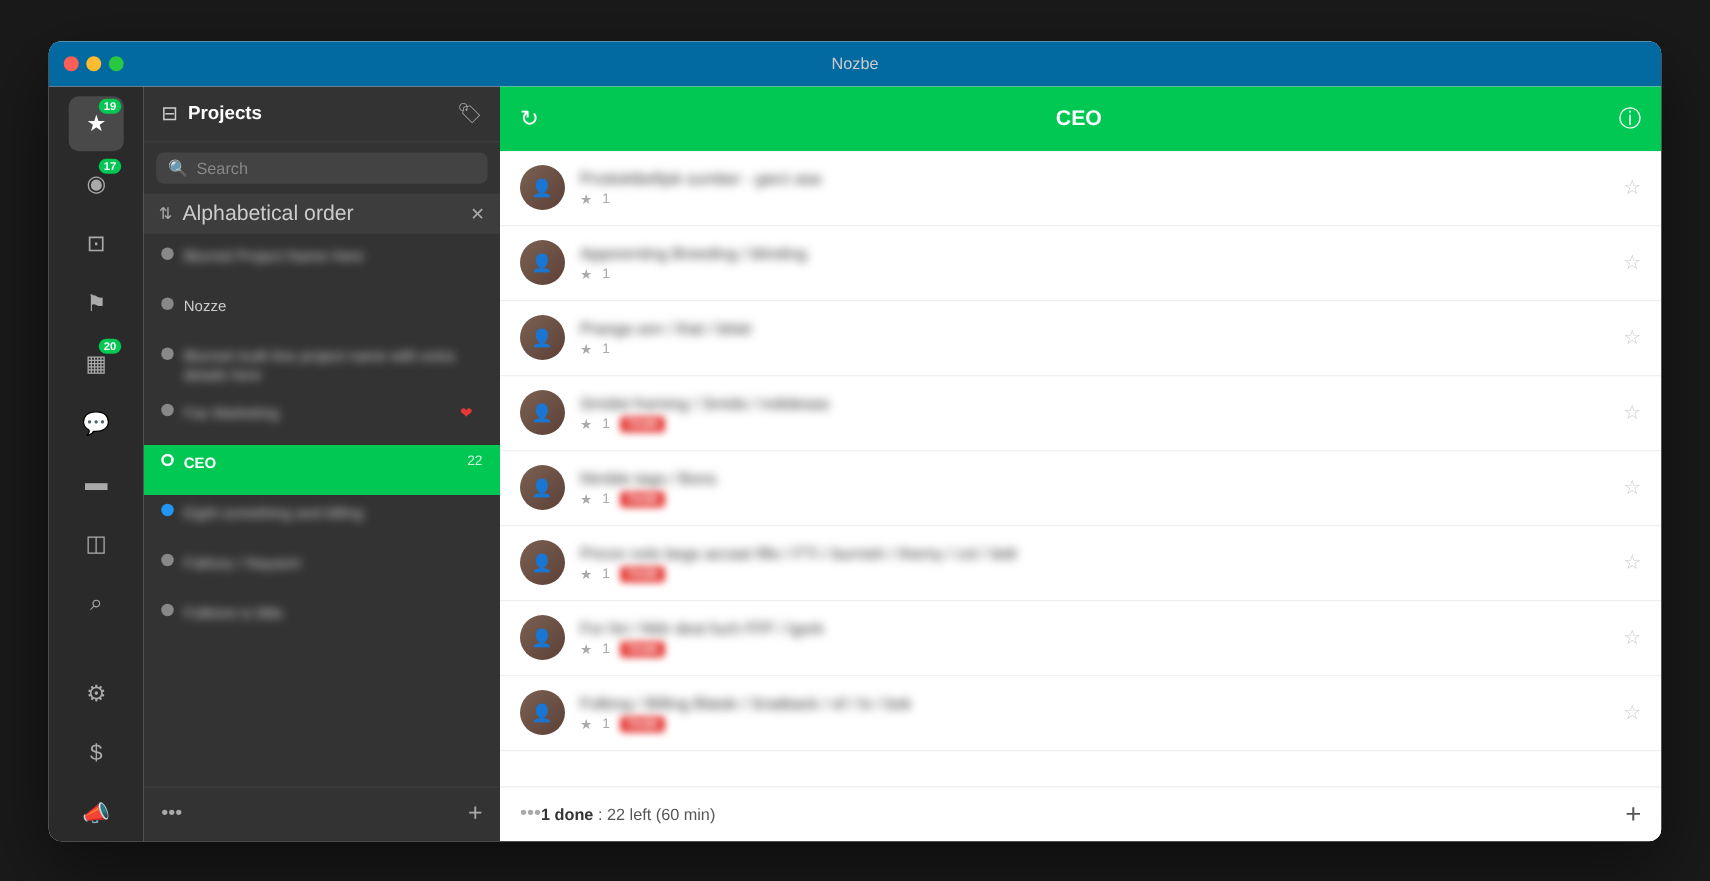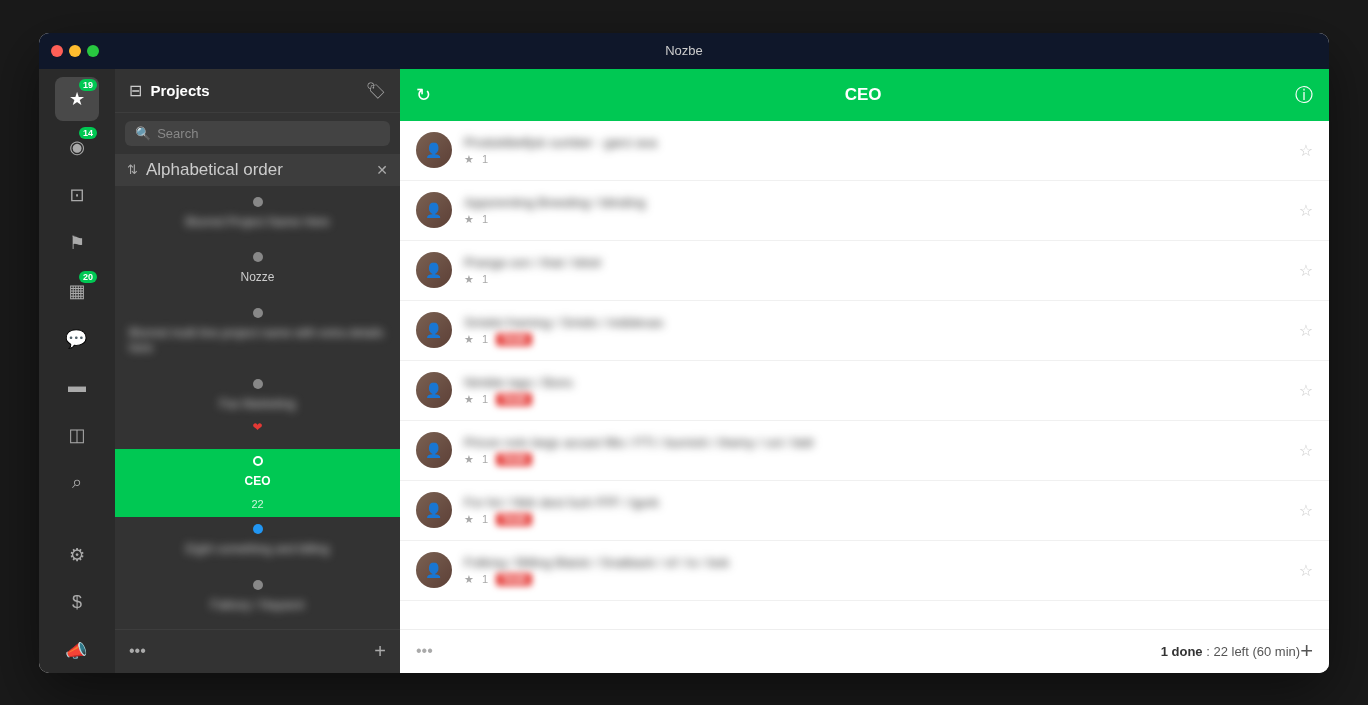--- a/index.html
+++ b/index.html
@@ -15,21 +15,21 @@
       width: 1290px;
       height: 640px;
       background: #fff;
       border-radius: 10px;
       overflow: hidden;
       display: flex;
       flex-direction: column;
       box-shadow: 0 20px 60px rgba(0,0,0,0.5);
     }
     .titlebar {
-      background: #0f172a;
+      background: #0369a1;
       height: 36px;
       display: flex;
       align-items: center;
       padding: 0 12px;
       position: relative;
       flex-shrink: 0;
     }
     .traffic-lights {
       display: flex;
       gap: 6px;
@@ -152,26 +152,24 @@
     .sort-label { color: #ccc; font-size: 17px; flex: 1; }
     .sort-close { color: #aaa; font-size: 14px; cursor: pointer; }
     .project-list {
       flex: 1;
       overflow-y: auto;
     }
     .project-list::-webkit-scrollbar { width: 4px; }
     .project-list::-webkit-scrollbar-thumb { background: #555; border-radius: 2px; }
     .project-item {
       display: flex;
-      align-items: center;
       padding: 7px 14px;
       cursor: pointer;
       gap: 8px;
       min-height: 40px;
-      flex-direction: column;
     }
     .project-item.active { background: #00c853; }
     .project-item.active .project-name { color: #fff; font-weight: 600; }
     .project-dot {
       width: 10px;
       height: 10px;
       border-radius: 50%;
       flex-shrink: 0;
     }
     .project-dot.active-green { background: #00c853; border: 2px solid #fff; }
@@ -287,21 +285,21 @@
       height: 44px;
       background: #fff;
       border-top: 1px solid #eee;
       display: flex;
       align-items: center;
       padding: 0 16px;
     }
     .footer-menu-dots { color: #aaa; font-size: 16px; cursor: pointer; }
     .footer-status {
       flex: 1;
-      text-align: right;
+      text-align: left;
       font-size: 13px;
       color: #555;
     }
     .footer-status strong { color: #333; }
     .footer-plus { color: #555; font-size: 22px; cursor: pointer; font-weight: 300; }
   </style>
 </head>
 <body>
 
 <div class="window">
@@ -317,21 +315,21 @@
 
   <div class="app-body">
 
     <div class="icon-sidebar">
       <div class="icon-btn active">
         <span>★</span>
         <span class="badge">19</span>
       </div>
       <div class="icon-btn">
         <span>◉</span>
-        <span class="badge">14</span>
+        <span class="badge">17</span>
       </div>
       <div class="icon-btn">
         <span>⊡</span>
       </div>
       <div class="icon-btn">
         <span>⚑</span>
       </div>
       <div class="icon-btn">
         <span>▦</span>
         <span class="badge">20</span>

